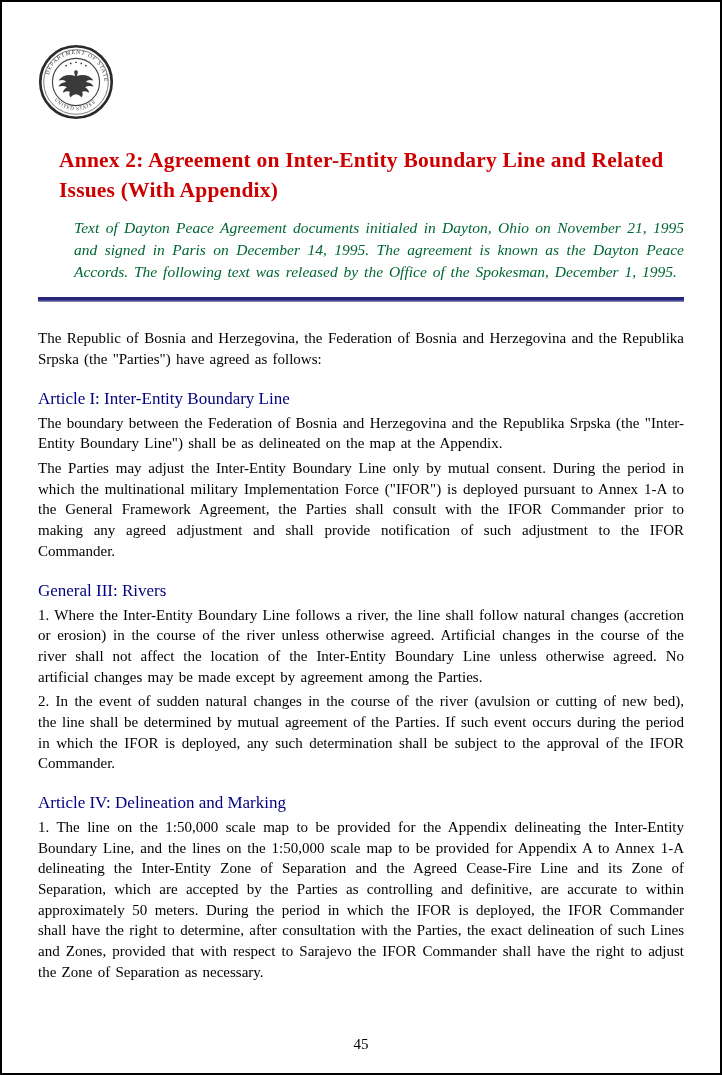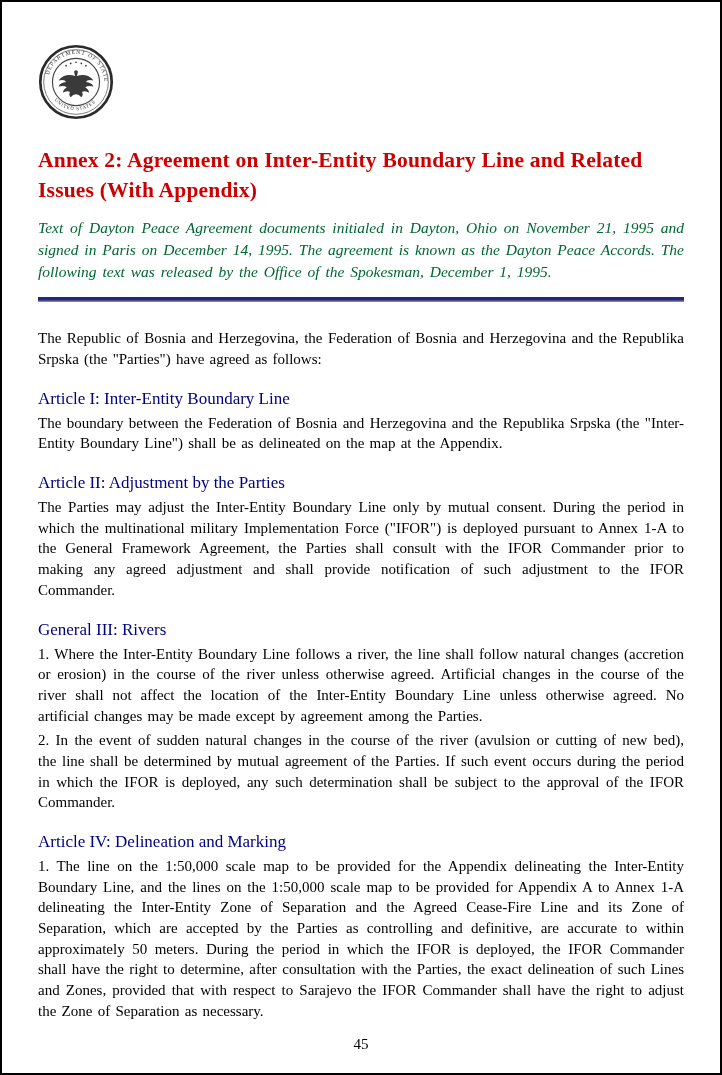--- a/index.html
+++ b/index.html
@@ -25,29 +25,31 @@
     width: 76px;
     height: 76px;
   }
   .doc-title {
     margin-top: 26px;
     font-size: 21.5px;
     line-height: 1.38;
     font-weight: bold;
     color: #cc0000;
     letter-spacing: 0.2px;
+    margin-left: 21px;
   }
   .doc-summary {
     margin-top: 12px;
     font-size: 15.5px;
     font-style: italic;
     line-height: 1.42;
     color: #006633;
     text-align: justify;
     word-spacing: 2px;
+    margin-left: 36px;
   }
   .rule {
     margin-top: 14px;
     height: 5px;
     background: linear-gradient(to bottom, #26267a 0%, #26267a 55%, #9a9ac4 100%);
   }
   .body-text {
     font-size: 15px;
     line-height: 1.38;
     text-align: justify;
@@ -106,21 +108,20 @@
 
   <p class="doc-summary">Text  of Dayton Peace Agreement documents initialed in Dayton, Ohio on November 21, 1995 and signed in Paris on December 14, 1995. The agreement is known as the Dayton Peace Accords. The following text was released by the Office of the Spokesman, December 1, 1995.</p>
 
   <div class="rule"></div>
 
   <p class="body-text preamble">The Republic  of Bosnia and Herzegovina, the Federation of Bosnia and Herzegovina and the Republika Srpska (the "Parties") have agreed as follows:</p>
 
   <h2 class="article-heading">Article I: Inter-Entity Boundary Line</h2>
   <p class="body-text">The boundary between  the Federation of Bosnia and Herzegovina and the Republika Srpska (the "Inter-Entity Boundary Line") shall be as delineated on the map at the Appendix.</p>
 
-  <h2 class="article-heading">Article II: Adjustment by the Parties</h2>
   <p class="body-text">The Parties may adjust the Inter-Entity  Boundary Line only by mutual consent. During the period in which the multinational military Implementation Force ("IFOR") is deployed pursuant to Annex 1-A to the General Framework Agreement, the Parties shall consult with the IFOR Commander prior to making any agreed adjustment and shall provide notification of such adjustment to the IFOR Commander.</p>
 
   <h2 class="article-heading">General III: Rivers</h2>
   <p class="body-text">1.  Where the Inter-Entity Boundary Line follows a river, the line shall follow natural changes (accretion or erosion) in the course of the river unless otherwise agreed. Artificial changes in the course of the river shall not affect the location of the Inter-Entity Boundary Line unless otherwise agreed. No artificial changes may be made except by agreement among the Parties.</p>
   <p class="body-text">2.  In the event of sudden natural changes in the course of the river (avulsion or cutting of new bed), the line shall be determined by mutual agreement of the Parties. If such event occurs during the period in which the IFOR is deployed, any such determination shall be subject to the approval of the IFOR Commander.</p>
 
   <h2 class="article-heading">Article IV: Delineation and Marking</h2>
   <p class="body-text">1.  The line on the 1:50,000 scale map to be provided for the Appendix delineating the Inter-Entity Boundary Line, and the lines on the 1:50,000 scale map to be provided for Appendix A to Annex 1-A delineating the Inter-Entity Zone of Separation and the Agreed Cease-Fire Line and its Zone of Separation, which are accepted by the Parties as controlling and definitive, are accurate to within approximately 50 meters. During the period in which the IFOR is deployed, the IFOR Commander shall have the right to determine, after consultation with the Parties, the exact delineation of such Lines and Zones, provided that with respect to Sarajevo the IFOR Commander shall have the right to adjust the Zone of Separation as necessary.</p>
 
   <div class="page-number">45</div>

